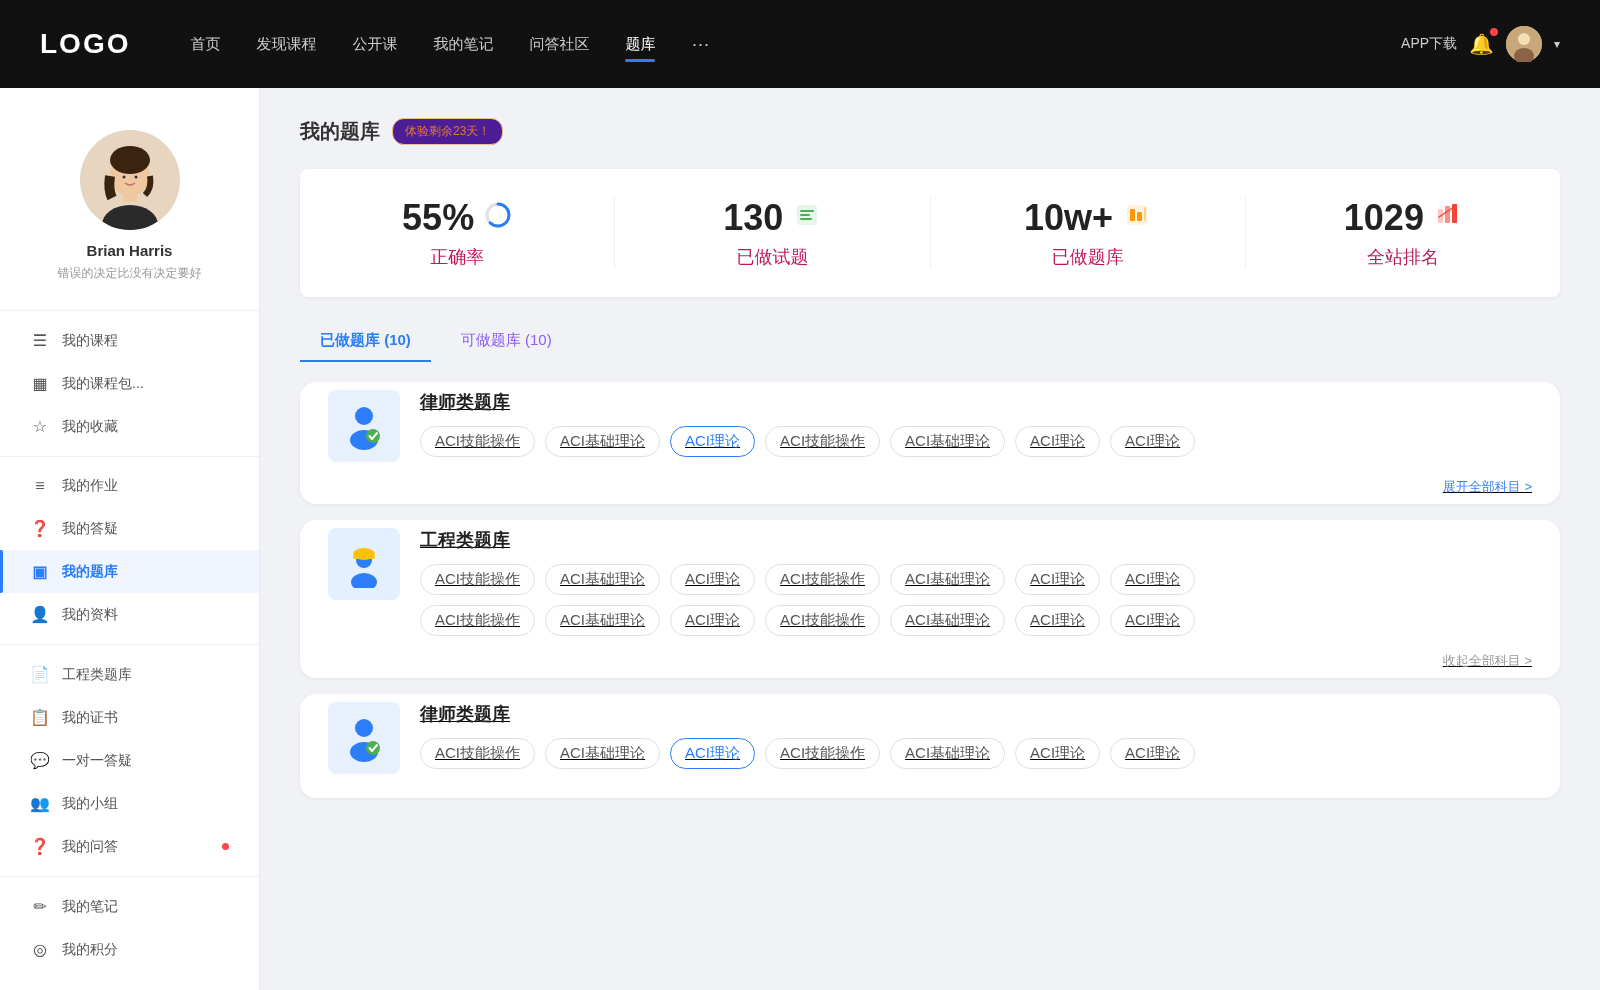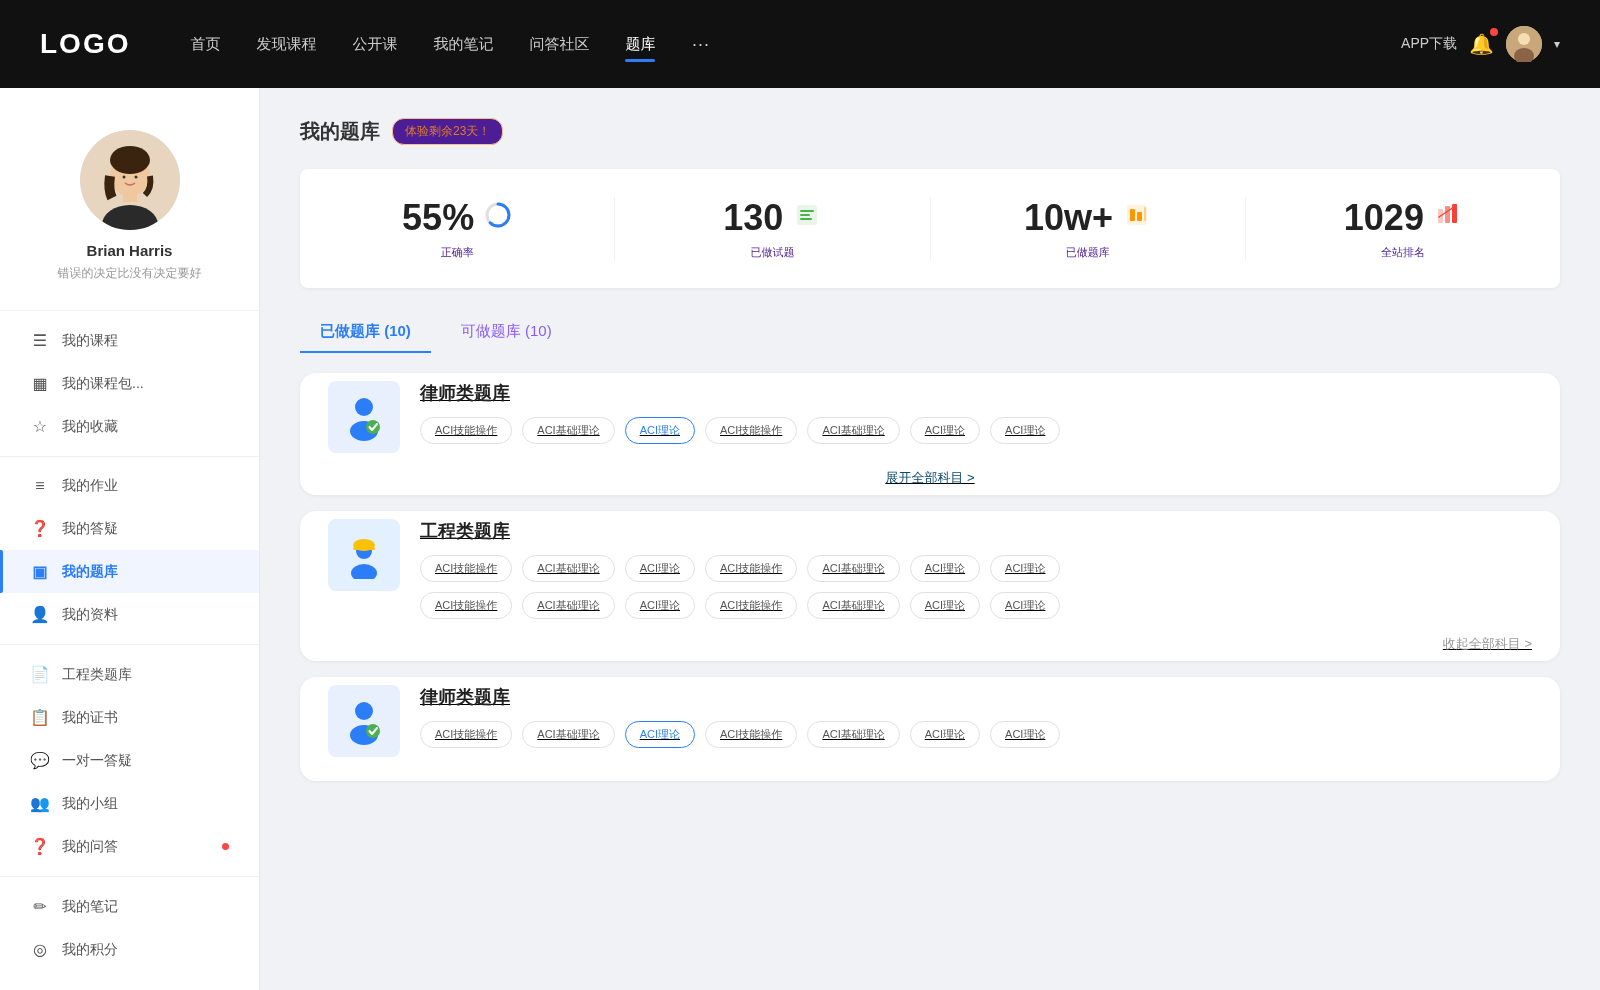--- a/index.html
+++ b/index.html
@@ -90,21 +90,21 @@
       display: flex; background: #fff; border-radius: 8px; padding: 28px 0;
       margin-bottom: 24px; box-shadow: 0 1px 4px rgba(0,0,0,0.06);
     }
     .stat-item {
       flex: 1; text-align: center; border-right: 1px solid #f0f0f0; padding: 0 8px;
     }
     .stat-item:last-child { border-right: none; }
     .stat-top { display: flex; align-items: center; justify-content: center; gap: 10px; margin-bottom: 6px; }
     .stat-value { font-size: 36px; font-weight: 700; color: #222; }
     .stat-icon { font-size: 22px; }
-    .stat-label { font-size: 11px; color: #4c1d95; }
+    .stat-label { font-size: 18px; color: #be185d; }
 
     
     .tabs-row { display: flex; gap: 0; margin-bottom: 20px; }
     .tab {
       font-size: 15px; padding: 10px 20px; cursor: pointer; color: #8b5cf6;
       border-bottom: 2px solid transparent; margin-right: 10px;
     }
     .tab.active { color: #2c7ef8; border-bottom: 2px solid #2c7ef8; font-weight: 600; }
 
     
@@ -114,27 +114,27 @@
     }
     .qbank-header { display: flex; align-items: flex-start; margin-bottom: 16px; }
     .qbank-icon-wrap {
       width: 72px; height: 72px; border-radius: 8px; background: #e8f0fe;
       display: flex; align-items: center; justify-content: center;
       margin-right: 20px; flex-shrink: 0;
     }
     .qbank-title { font-size: 18px; font-weight: 600; color: #222; margin-bottom: 12px; }
     .tags-row { display: flex; flex-wrap: wrap; gap: 10px; }
     .tag {
-      padding: 5px 14px; border-radius: 16px; font-size: 11px; cursor: pointer;
+      padding: 5px 14px; border-radius: 16px; font-size: 15px; cursor: pointer;
       border: 1px solid #e0e0e0; color: #555; background: #fff;
     }
     .tag.active-tag {
       border: 1.5px solid #2c7ef8; color: #2c7ef8; background: #fff;
     }
-    .expand-link { text-align: center; margin-top: 16px; font-size: 13px; color: #0c4a6e; cursor: pointer; }
+    .expand-link { text-align: right; margin-top: 16px; font-size: 13px; color: #3b82f6; cursor: pointer; }
     .collapse-link { text-align: right; margin-top: 10px; font-size: 13px; color: #999; cursor: pointer; }
 
     
     .engineer-icon-wrap { background: #e3f0ff; }
   </style>
 </head>
 <body>
 
 <nav class="navbar">
   <div class="navbar-logo">LOGO</div>

